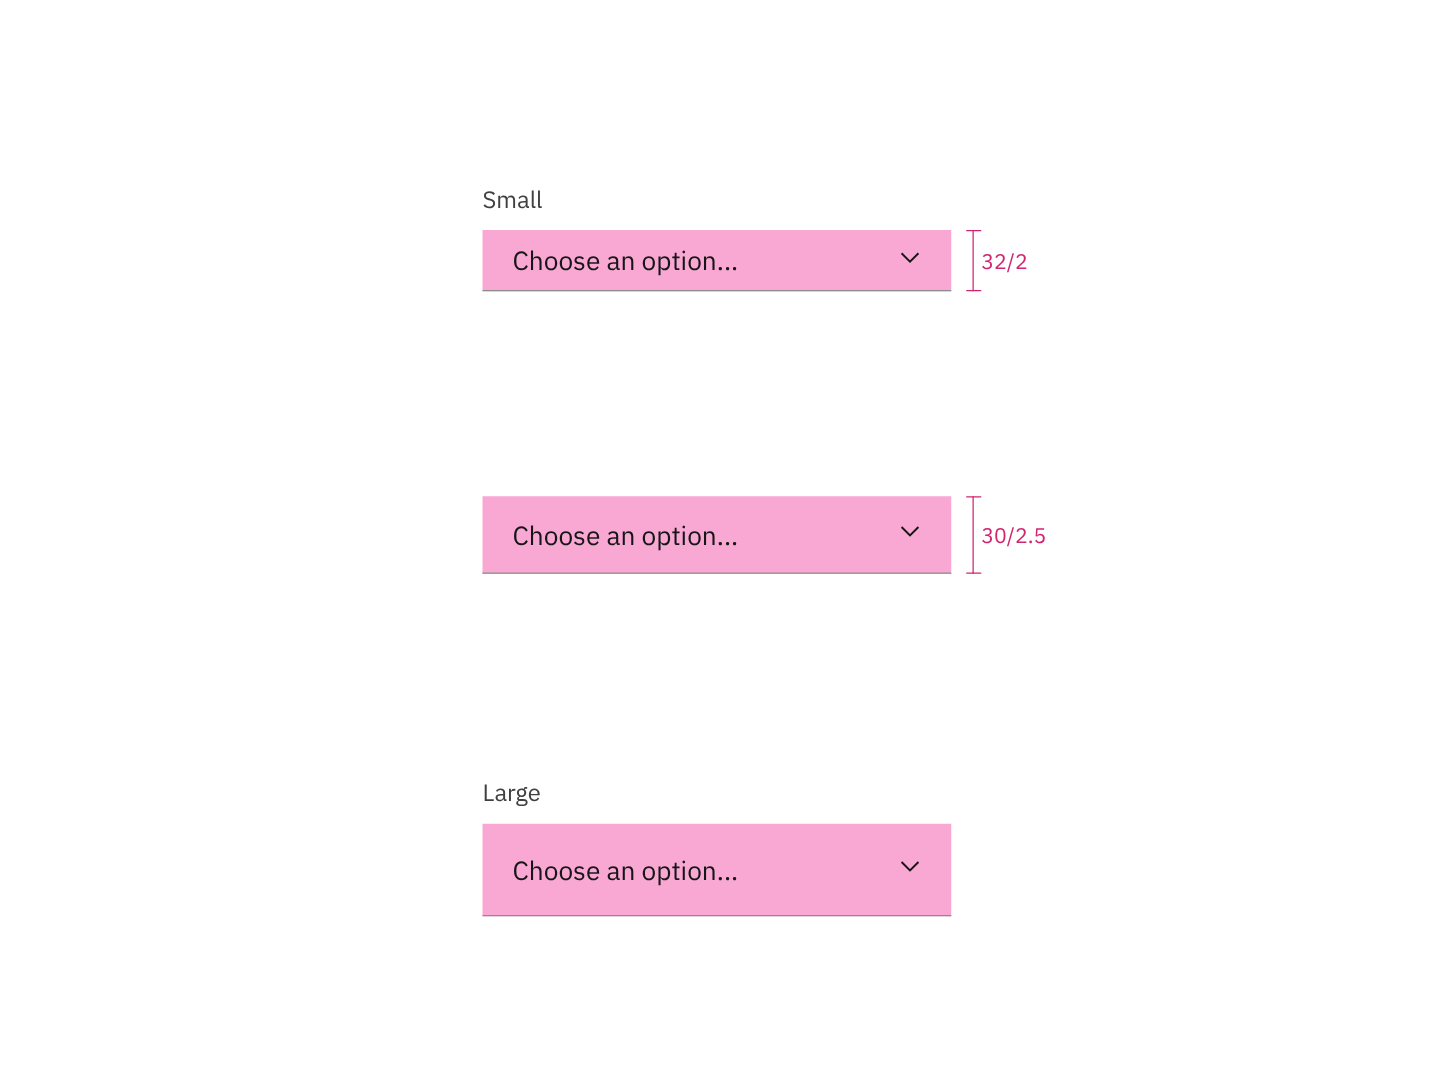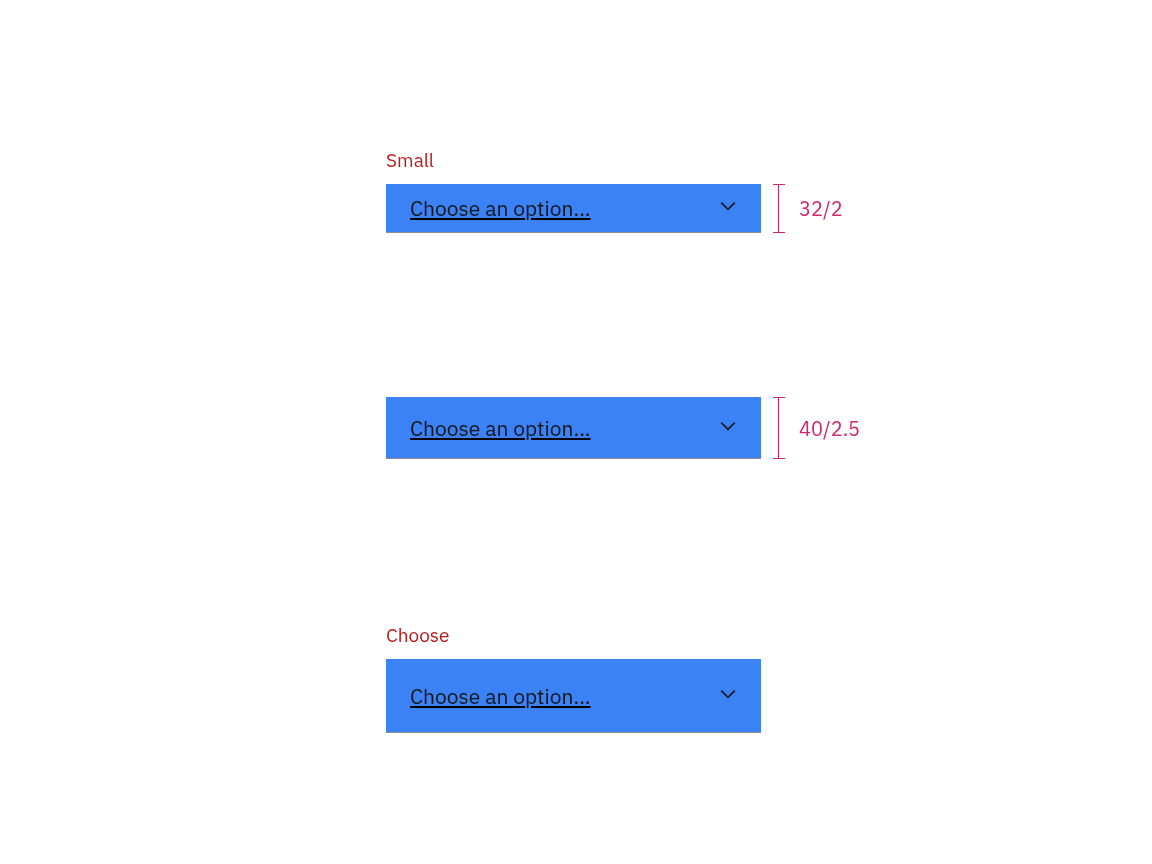--- a/index.html
+++ b/index.html
@@ -21,39 +21,38 @@
       width: 520px;
     }
     .spec-block {
       margin-bottom: 164px;
     }
     .spec-block:last-child {
       margin-bottom: 0;
     }
     .spec-label {
       font-size: 19px;
-      color: #b91c1c;
+      color: #404040;
       margin-bottom: 12px;
       font-weight: 400;
     }
     .row {
       display: flex;
       align-items: stretch;
     }
     .dropdown {
       width: 375px;
-      background: #3b82f6;
+      background: #f9a8d4;
       border: none;
       border-bottom: 1px solid #8d8d8d;
       display: flex;
       align-items: center;
       justify-content: space-between;
       padding: 0 24px;
       cursor: pointer;
-      text-decoration: underline;
     }
     .dropdown.sm { height: 49px; }
     .dropdown.md { height: 62px; }
     .dropdown.lg { height: 74px; }
     .dropdown-text {
       font-size: 21px;
       color: #161616;
     }
     .chevron {
       flex: 0 0 auto;
@@ -80,22 +79,21 @@
       position: absolute;
       left: 0;
       width: 12px;
       height: 1px;
       background: #d02670;
     }
     .bracket .cap.top { top: 0; }
     .bracket .cap.bot { bottom: 0; }
     .measure-text {
       color: #d02670;
-      font-size: 20px;
-      margin-left: 14px;
+      font-size: 17px;
       font-weight: 400;
     }
   </style>
 </head>
 <body>
 
 <div class="container">
 
   <div class="spec-block">
     <div class="spec-label">Small</div>
@@ -128,27 +126,27 @@
               <path d="M2 5 l6 6 l6 -6" fill="none" stroke="#161616" stroke-width="1.4"></path>
             </svg>
         </span>
       </div>
       <div class="measure">
         <div class="bracket">
           <div class="cap top"></div>
           <div class="vline"></div>
           <div class="cap bot"></div>
         </div>
-        <span class="measure-text">40/2.5</span>
+        <span class="measure-text">30/2.5</span>
       </div>
     </div>
   </div>
 
   <div class="spec-block">
-    <div class="spec-label">Choose</div>
+    <div class="spec-label">Large</div>
     <div class="row">
       <div class="dropdown lg">
         <span class="dropdown-text">Choose an option...</span>
         <span class="chevron">
           <svg width="18" height="18" viewBox="0 0 16 16">
               <path d="M2 5 l6 6 l6 -6" fill="none" stroke="#161616" stroke-width="1.4"></path>
             </svg>
         </span>
       </div>
     </div>

